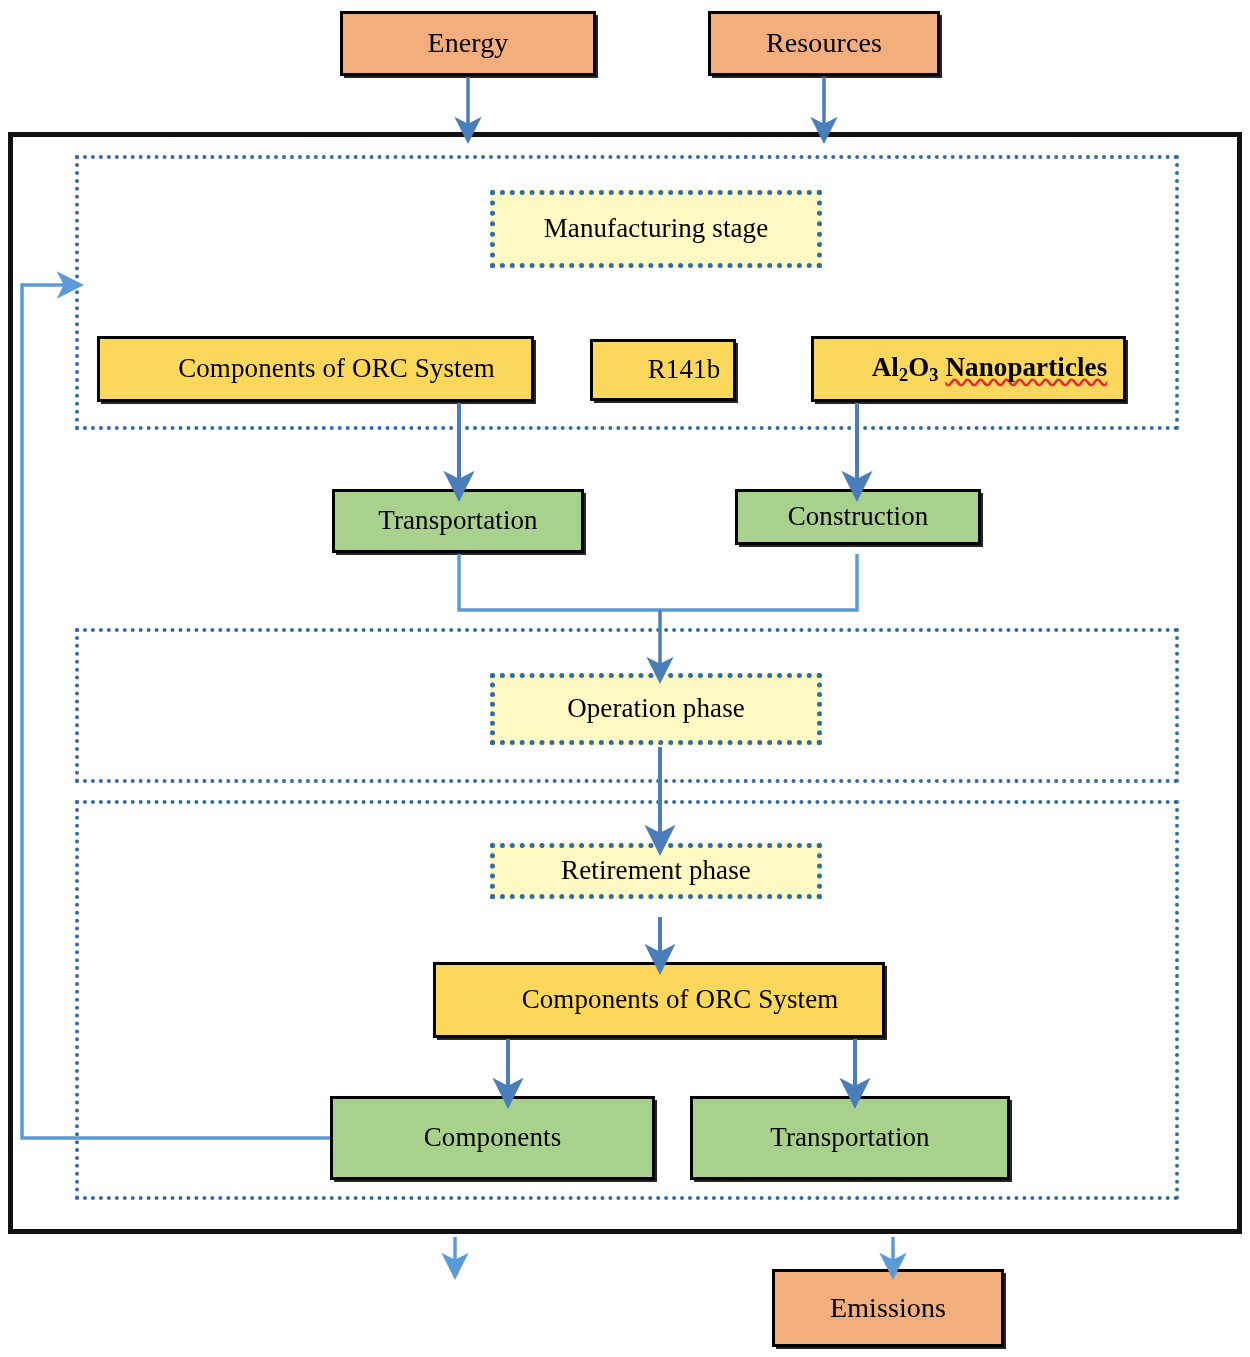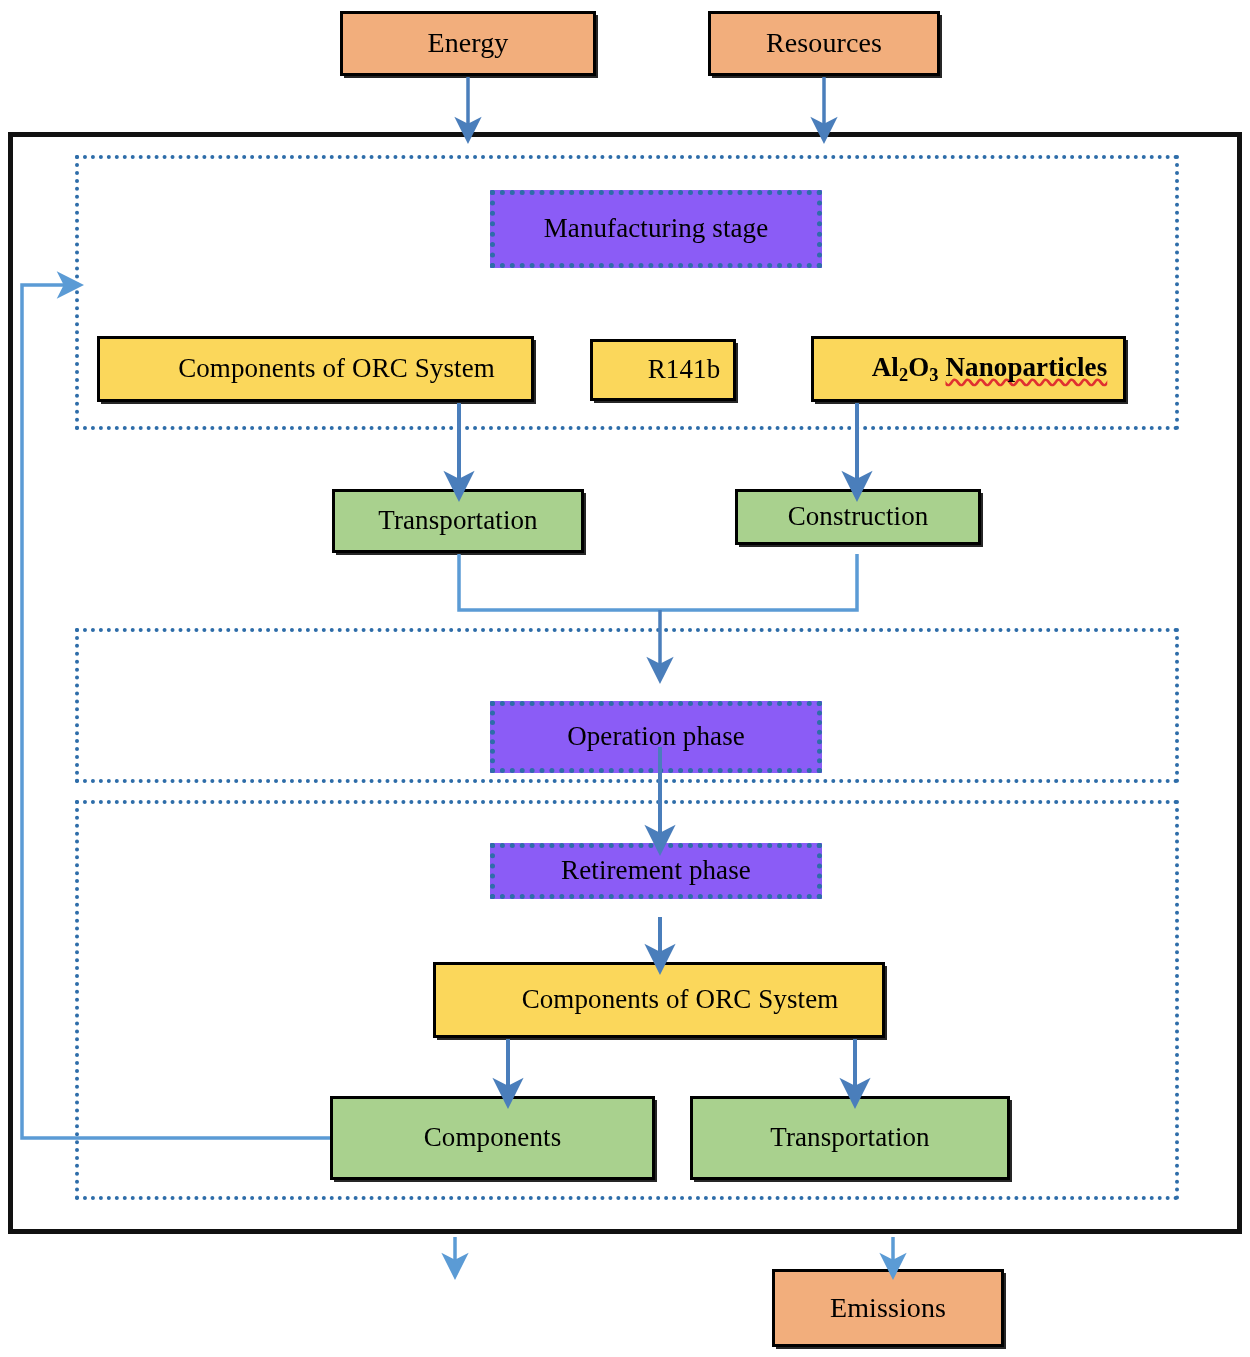--- a/index.html
+++ b/index.html
@@ -36,21 +36,21 @@
     border: 3px solid #000000;
     box-shadow: 3px 3px 0 -1px rgba(0,0,0,0.85);
     align-items: center;
   }
 
   .orange  { background: #F2AE7C; }
   .yellow  { background: #FBD75B; padding-left: 42px; }
   .green   { background: #A9D18E; }
 
   .node-dotted {
-    background: #8b5cf6;
+    background: #fef9c3;
     border: 5px dotted #2E6DA9;
   }
   .lbl-27 { font-size: 27px; }
   .lbl-28 { font-size: 28px; }
 
   
   #system-boundary {
     position: absolute;
     left: 8px;
     top: 132px;
@@ -109,21 +109,21 @@
   <div class="stage-container" style="left:75px; top:155px; width:1104px; height:275px;"></div>
 
   <div class="stage-container" style="left:75px; top:628px; width:1104px; height:155px;"></div>
 
   <div class="stage-container" style="left:75px; top:800px; width:1104px; height:400px;"></div>
 
   <div class="node node-dotted lbl-27" style="left:490px; top:190px; width:332px; height:78px;">
     <span>Manufacturing stage</span>
   </div>
 
-  <div class="node node-dotted lbl-27" style="left:490px; top:673px; width:332px; height:72px;margin-top:28px;">
+  <div class="node node-dotted lbl-27" style="left:490px; top:673px; width:332px; height:72px;">
     <span>Operation phase</span>
   </div>
 
   <div class="node node-dotted lbl-27" style="left:490px; top:843px; width:332px; height:56px;">
     <span>Retirement phase</span>
   </div>
 
   <div class="node node-solid yellow lbl-27" style="left:97px; top:336px; width:437px; height:66px;">
     <span>Components of ORC System</span>
   </div>

